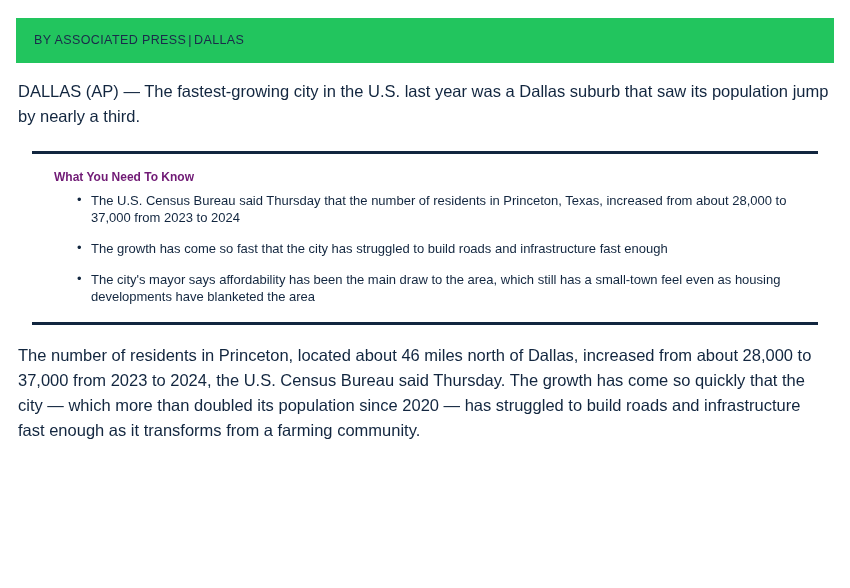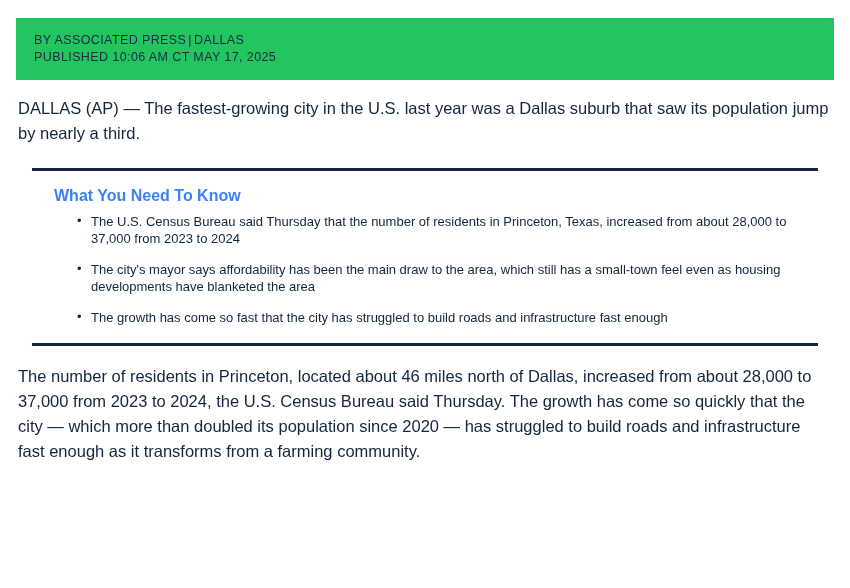--- a/index.html
+++ b/index.html
@@ -58,23 +58,23 @@
     color: #12263f;
     margin: 16px 2px 4px 2px;
   }
   .wynk {
     margin: 22px 16px 0 16px;
     border-top: 3px solid #12263f;
     border-bottom: 3px solid #12263f;
     padding: 10px 0 12px 0;
   }
   .wynk-title {
-    font-size: 16px;
+    font-size: 12px;
     font-weight: bold;
-    color: #3b82f6;
+    color: #701a75;
     margin: 6px 0 8px 22px;
   }
   .wynk ul {
     margin: 5px;
     padding: 0 10px 0 40px;
     list-style: none;
   }
   .wynk li {
     font-size: 13px;
     line-height: 17px;
@@ -104,29 +104,28 @@
 </head>
 <body>
 
 <div class="page">
 
 
   <div class="byline-block">
     <div class="byline">
       <span>BY ASSOCIATED PRESS</span><span class="sep">|</span><span>DALLAS</span>
     </div>
-    <div class="published">PUBLISHED 10:06 AM CT MAY 17, 2025</div>
   </div>
 
   <p class="body-para">DALLAS (AP) — The fastest-growing city in the U.S. last year was a Dallas suburb that saw its population jump by nearly a third.</p>
 
   <div class="wynk">
     <div class="wynk-title">What You Need To Know</div>
     <ul>
       <li>The U.S. Census Bureau said Thursday that the number of residents in Princeton, Texas, increased from about 28,000 to 37,000 from 2023 to 2024</li>
+      <li>The growth has come so fast that the city has struggled to build roads and infrastructure fast enough</li>
       <li>The city's mayor says affordability has been the main draw to the area, which still has a small-town feel even as housing developments have blanketed the area</li>
-      <li>The growth has come so fast that the city has struggled to build roads and infrastructure fast enough</li>
     </ul>
   </div>
 
   <p class="final-para">The number of residents in Princeton, located about 46 miles north of Dallas, increased from about 28,000 to 37,000 from 2023 to 2024, the U.S. Census Bureau said Thursday. The growth has come so quickly that the city — which more than doubled its population since 2020 — has struggled to build roads and infrastructure fast enough as it transforms from a farming community.</p>
 
 </div>
 
 </body></html>

